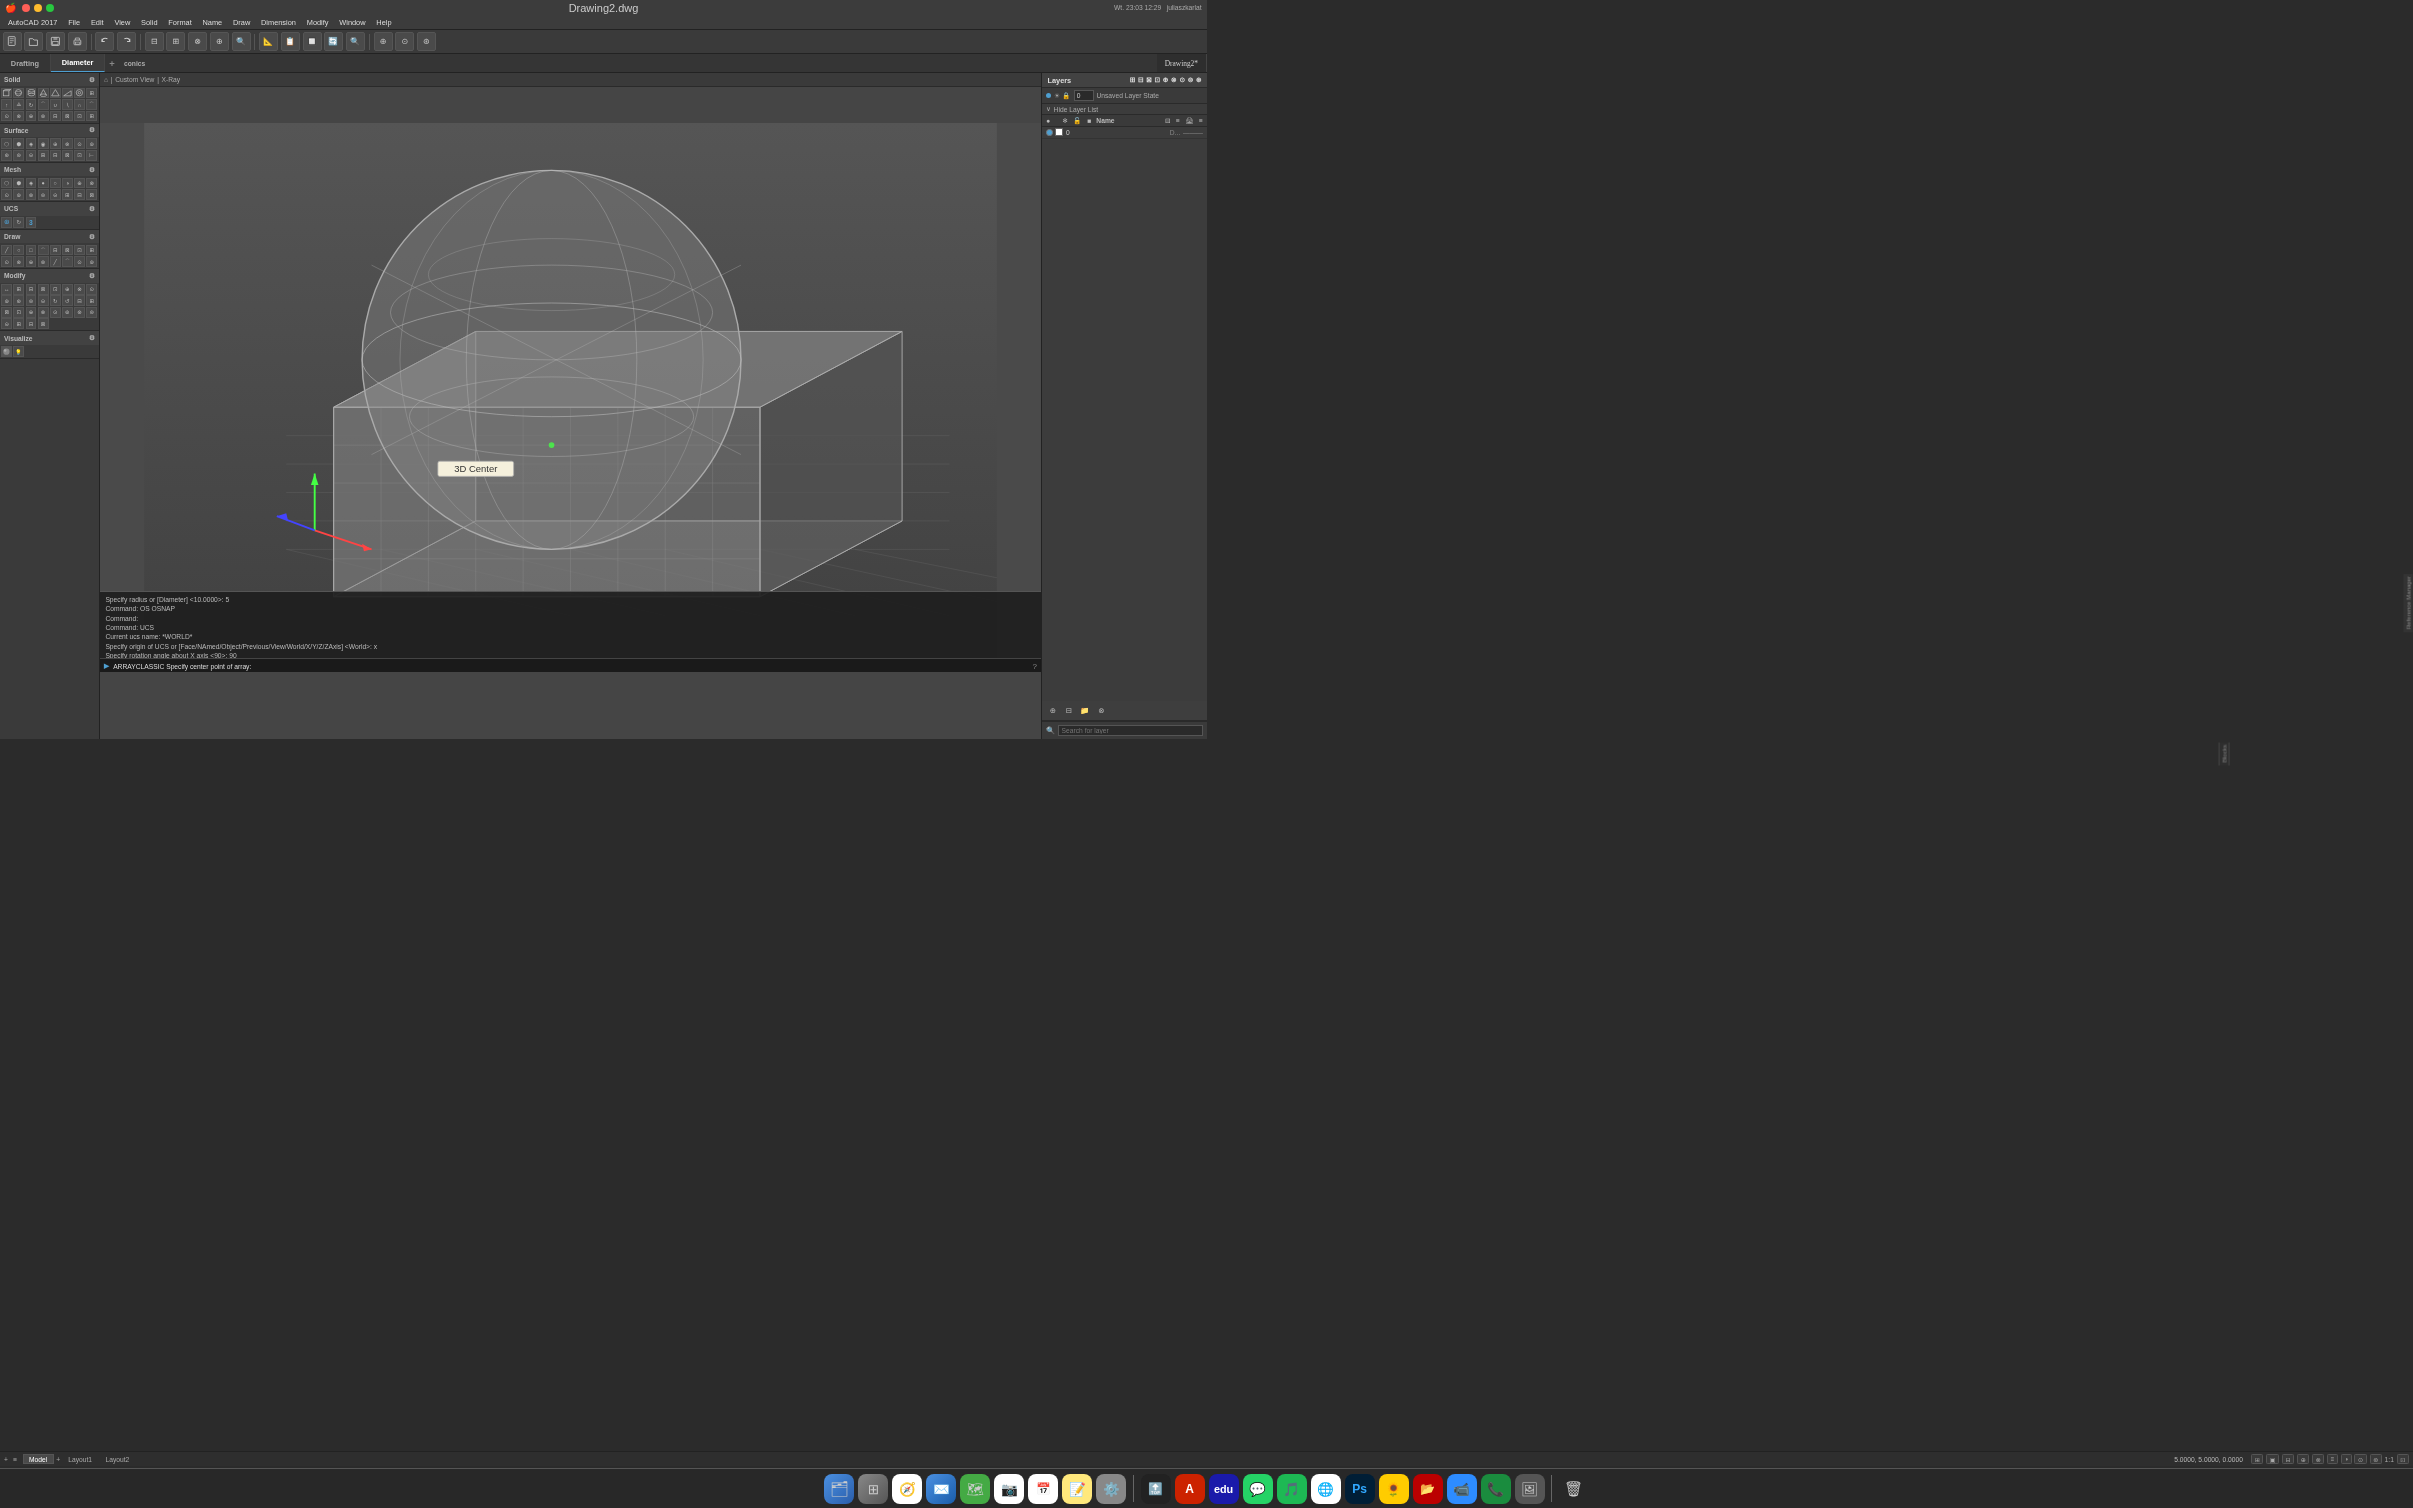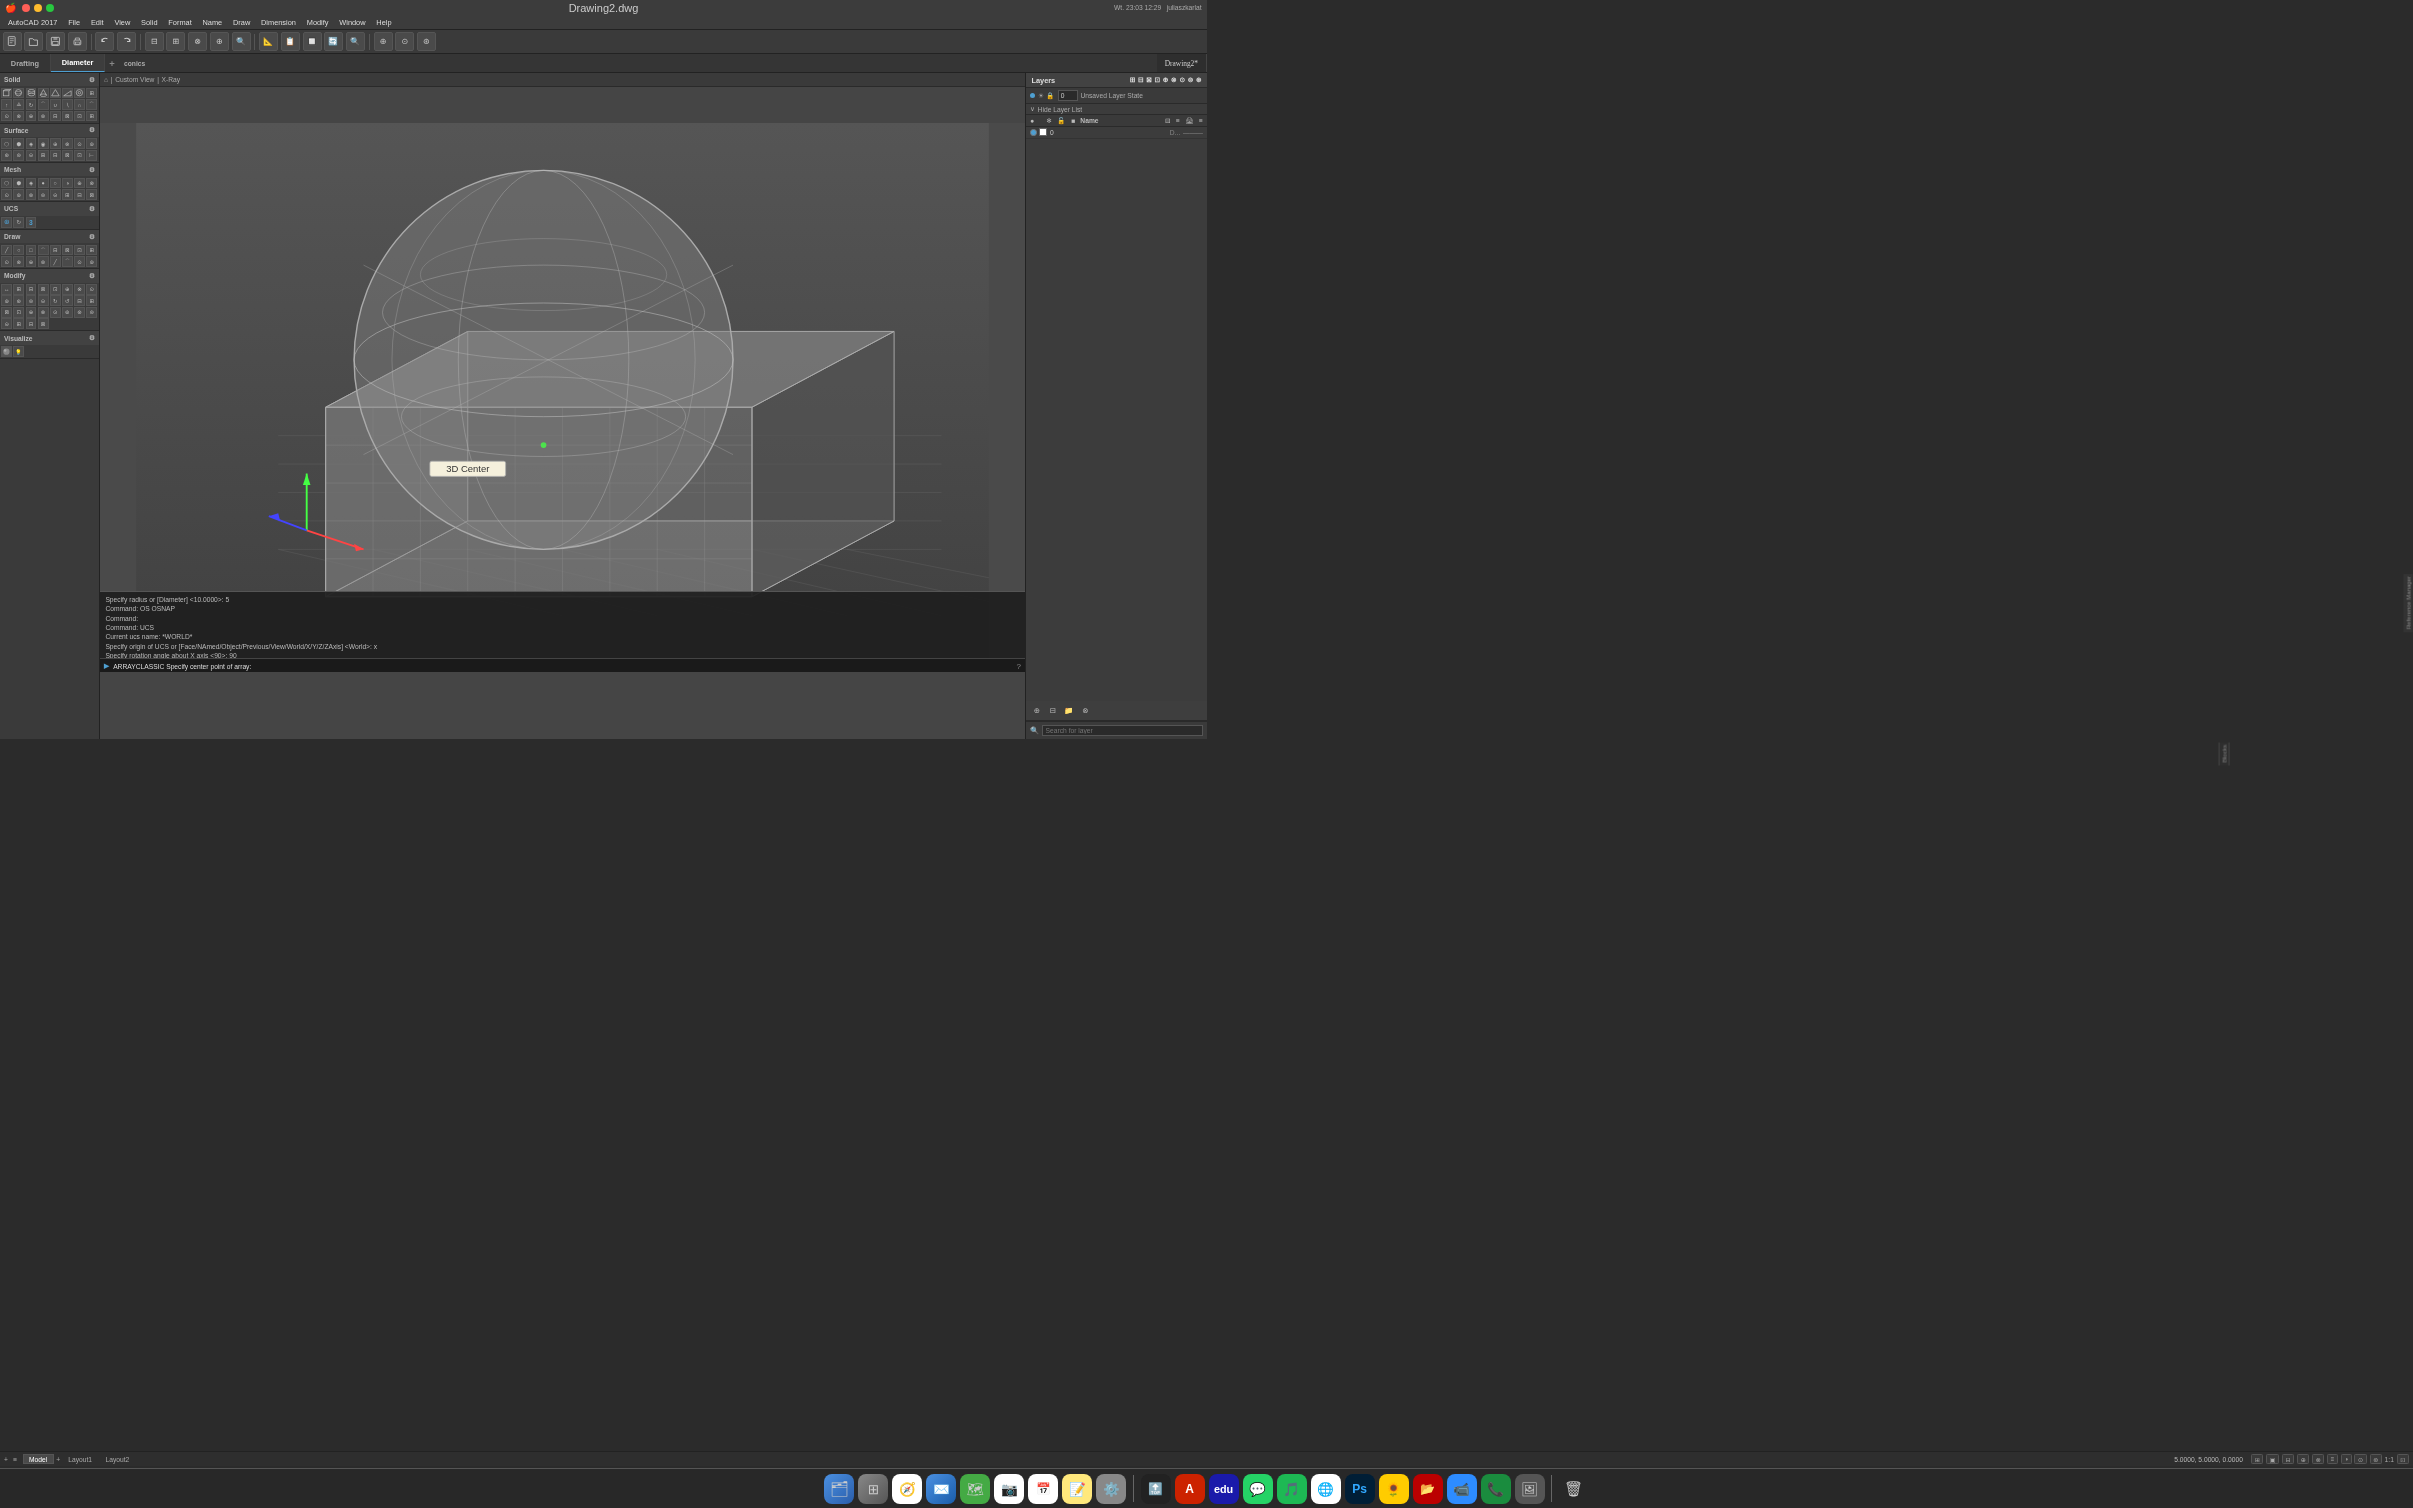--- a/index.html
+++ b/index.html
@@ -277,21 +277,21 @@
       font-size: 6.7px;
       color: #ddd;
     }
     .command-help-icon {
       color: #888;
       font-size: 8px;
     }
 
     
     .right-panel {
-      width: 182px;
+      width: 166px;
       background: #3c3c3c;
       border-left: 0.7px solid #222;
       flex-shrink: 0;
       display: flex;
       flex-direction: column;
     }
     .layers-header {
       padding: 2.7px 5.4px;
       font-size: 7.4px;
       font-weight: bold;

